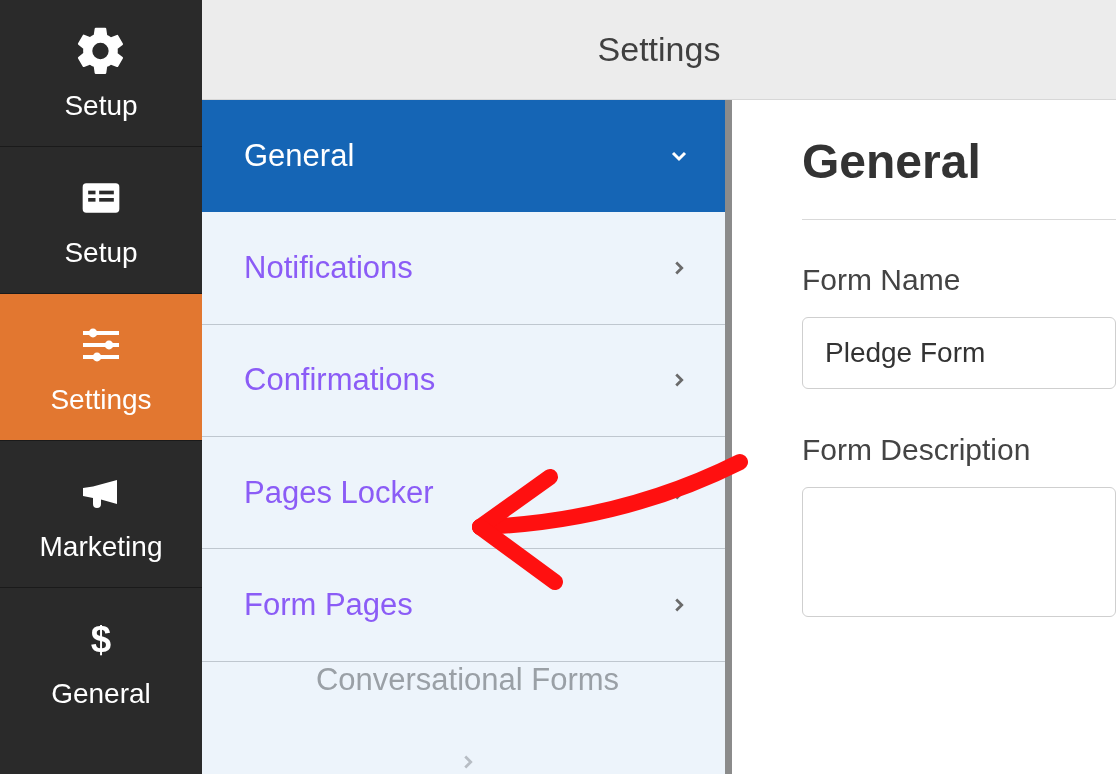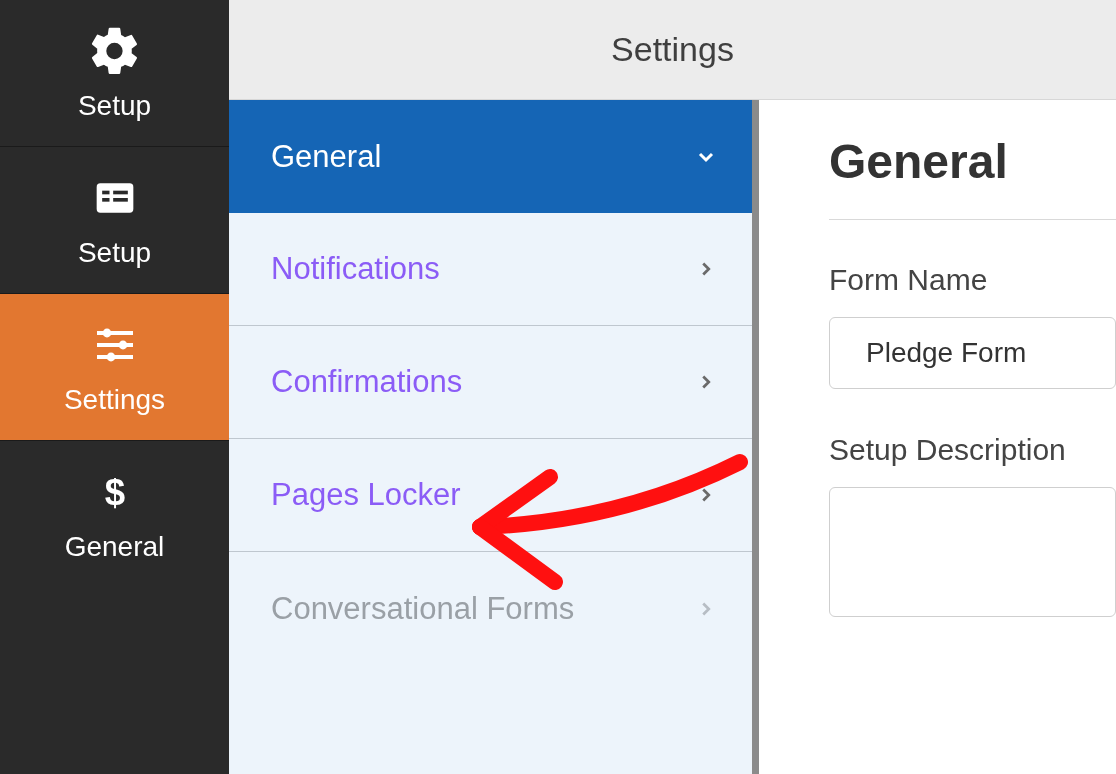--- a/index.html
+++ b/index.html
@@ -1,20 +1,20 @@
 <!DOCTYPE html>
 <html><head>
 <meta charset="utf-8">
 <style>
   * { box-sizing: border-box; margin: 0; padding: 0; }
   html, body { width: 1116px; height: 774px; font-family: -apple-system, BlinkMacSystemFont, "Segoe UI", Helvetica, Arial, sans-serif; background: #fff; overflow: hidden; }
   .app { display: flex; width: 100%; height: 100%; }
 
   
-  .sidebar { width: 229px; background: #2a2a2a; display: flex; flex-direction: column; }
+  .sidebar { width: 202px; background: #2a2a2a; display: flex; flex-direction: column; }
   .side-item { display: flex; flex-direction: column; align-items: center; justify-content: center; color: #fff; cursor: pointer; padding: 22px 0 24px; border-bottom: 1px solid #1a1a1a; }
   .side-item.active { background: #e27730; }
   .side-icon { width: 58px; height: 58px; display: flex; align-items: center; justify-content: center; margin-bottom: 10px; }
   .side-label { font-size: 28px; font-weight: 400; color: #fff; }
   .side-item svg { fill: #fff; }
 
   
   .topbar { height: 100px; background: #ececec; display: flex; align-items: center; justify-content: center; border-bottom: 1px solid #d7d7d7; }
   .topbar-title { font-size: 34px; color: #3f3f3f; font-weight: 400; }
 
@@ -27,21 +27,21 @@
   .chev svg { stroke: #6a6a6a; }
   .panel-item.active .chev svg { stroke: #fff; }
 
   
   .right { flex: 1; display: flex; flex-direction: column; }
   .content { flex: 1; padding: 34px 0 0 70px; background: #fff; }
   .content-heading { font-size: 48px; font-weight: 600; color: #333; margin-bottom: 30px; }
   .content-divider { height: 1px; background: #d9d9d9; margin-bottom: 40px; }
   .field-label { font-size: 30px; color: #444; margin-bottom: 20px; display: flex; align-items: center; gap: 14px; margin-top: 43px; }
   .help-icon { width: 28px; height: 28px; border-radius: 50%; background: #c6c6c6; color: #fff; font-size: 20px; font-weight: 700; display: inline-flex; align-items: center; justify-content: center; }
-  .text-input { width: 100%; max-width: 600px; height: 72px; border: 1px solid #cfcfcf; border-radius: 6px; font-size: 28px; padding: 0 36px; color: #333; }
+  .text-input { width: 100%; max-width: 600px; height: 72px; border: 1px solid #cfcfcf; border-radius: 6px; font-size: 28px; padding: 0 22px; color: #333; }
   .textarea { width: 100%; max-width: 600px; height: 130px; border: 1px solid #cfcfcf; border-radius: 6px; padding: 16px 22px; font-size: 26px; color: #333; resize: none; }
   .field-block { margin-bottom: 44px; }
 
   
   .arrow-annot { position: absolute; left: 440px; top: 432px; pointer-events: none; }
 </style>
 </head>
 <body>
 
 <div class="app">
@@ -72,20 +72,28 @@
         <svg viewBox="0 0 24 24" width="56" height="48">
             <line x1="3" y1="6" x2="21" y2="6" stroke="#fff" stroke-width="2"></line>
             <circle cx="8" cy="6" r="2.2" fill="#fff"></circle>
             <line x1="3" y1="12" x2="21" y2="12" stroke="#fff" stroke-width="2"></line>
             <circle cx="16" cy="12" r="2.2" fill="#fff"></circle>
             <line x1="3" y1="18" x2="21" y2="18" stroke="#fff" stroke-width="2"></line>
             <circle cx="10" cy="18" r="2.2" fill="#fff"></circle>
           </svg>
       </div>
       <div class="side-label">Settings</div>
+    </div>
+    <div class="side-item">
+      <div class="side-icon">
+        <svg viewBox="0 0 24 24" width="56" height="48">
+            <path d="M3 10v4l5 1v3a2 2 0 0 0 4 0v-2.2L20 18V6L8 9.2 3 10z"></path>
+          </svg>
+      </div>
+      <div class="side-label">Marketing</div>
     </div>
     <div class="side-item" style="border-bottom:none;">
       <div class="side-icon">
         <svg viewBox="0 0 24 24" width="40" height="56">
             <text x="12" y="20" text-anchor="middle" font-size="22" font-weight="700" fill="#fff">$</text>
           </svg>
       </div>
       <div class="side-label">General</div>
     </div>
   </div>
@@ -122,41 +130,49 @@
           </span>
         </div>
         <div class="panel-item">
           <span>Pages Locker</span>
           <span class="chev">
             <svg viewBox="0 0 24 24" width="22" height="22" fill="none" stroke-width="3">
                 <polyline points="9 6 15 12 9 18"></polyline>
               </svg>
           </span>
         </div>
-        <div class="panel-item disabled" style="border-bottom:none;">
+        <div class="panel-item">
+          <span>Form Pages</span>
+          <span class="chev">
+            <svg viewBox="0 0 24 24" width="22" height="22" fill="none" stroke-width="3">
+                <polyline points="9 6 15 12 9 18"></polyline>
+              </svg>
+          </span>
+        </div>
+        <div class="panel-item disabled" style="border-bottom:none;flex-direction:column;">
           <span>Conversational Forms</span>
           <span class="chev">
             <svg viewBox="0 0 24 24" width="22" height="22" fill="none" stroke-width="3" style="stroke:#b7bdc4;">
                 <polyline points="9 6 15 12 9 18"></polyline>
               </svg>
           </span>
         </div>
       </div>
 
       <div class="content">
         <div class="content-heading">General</div>
         <div class="content-divider"></div>
 
         <div class="field-block">
           <div class="field-label">Form Name</div>
           <input class="text-input" value="Pledge Form" style="">
         </div>
 
         <div class="field-block">
-          <div class="field-label">Setup Description</div>
+          <div class="field-label">Form Description</div>
           <textarea class="textarea" style=""></textarea>
         </div>
 
       </div>
     </div>
   </div>
 </div>
 
 <svg class="arrow-annot" width="320" height="180">
   <path d="M300 30 Q180 90 40 95" stroke="#ff1010" stroke-width="16" fill="none" stroke-linecap="round"></path>

